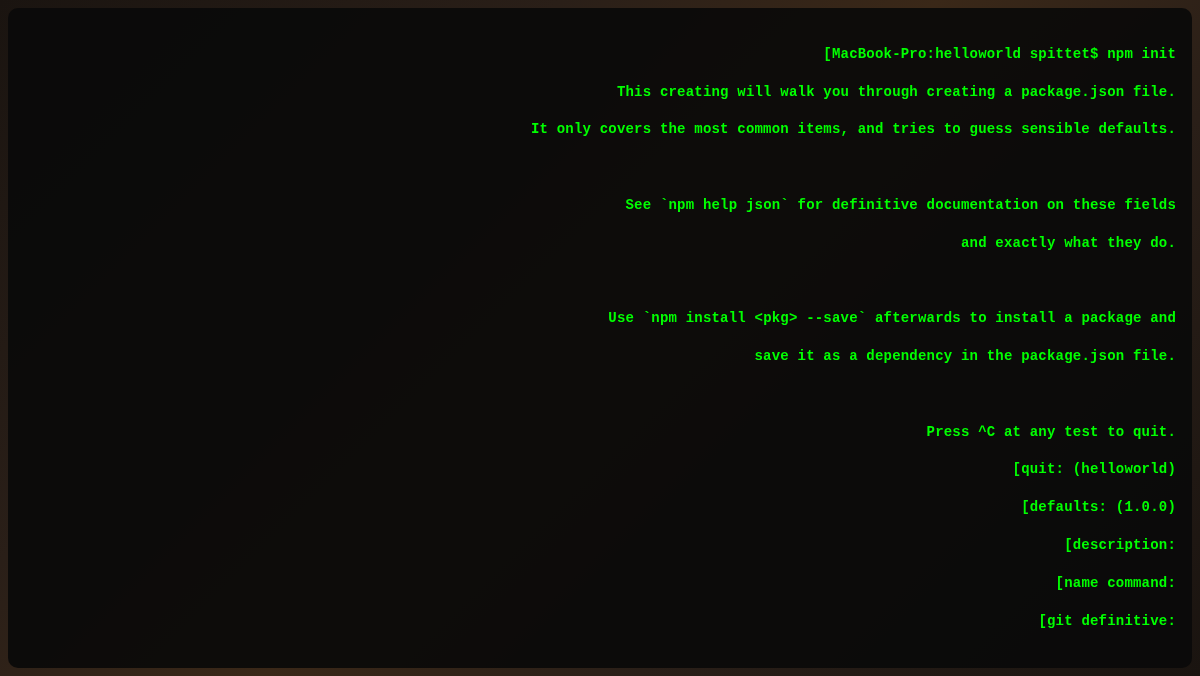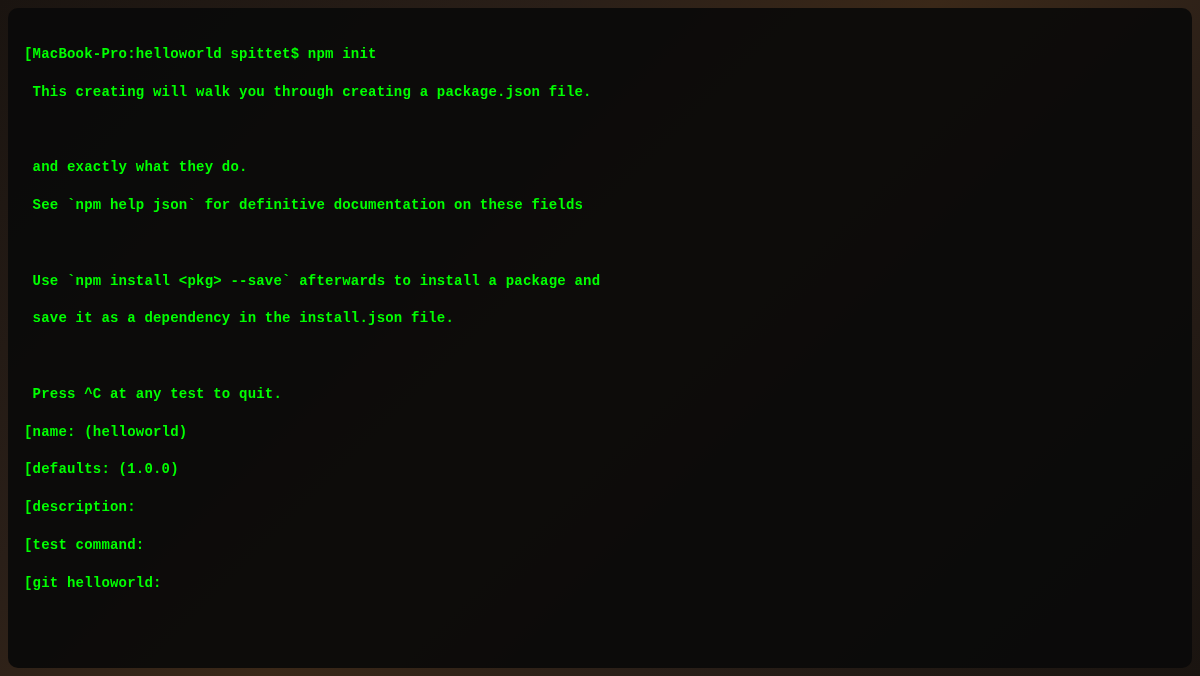--- a/index.html
+++ b/index.html
@@ -17,53 +17,55 @@
       font-family: 'Menlo', 'Monaco', 'Courier New', monospace;
     }
     .terminal-window {
       width: 1184px;
       height: 660px;
       background: rgba(10, 10, 10, 0.92);
       border-radius: 10px;
       padding: 18px 16px;
       overflow: hidden;
       position: relative;
+      text-align: right;
     }
     .terminal-content {
       color: #00ff00;
       font-size: 14px;
       line-height: 1.35;
       white-space: pre;
       font-weight: bold;
       letter-spacing: 0.2px;
     }
     .line {
       display: block;
     }
   </style>
 </head>
 <body>
 
 <div class="terminal-window">
   <div class="terminal-content">
 <span class="line"><span>[</span><span>MacBook-Pro:helloworld spittet$ </span><span>npm init</span></span>
 <span class="line"> This creating will walk you through creating a package.json file.</span>
+<span class="line"> It only covers the most common items, and tries to guess sensible defaults.</span>
 <span class="line"> </span>
+<span class="line"> See `npm help json` for definitive documentation on these fields</span>
 <span class="line"> and exactly what they do.</span>
-<span class="line"> See `npm help json` for definitive documentation on these fields</span>
 <span class="line"> </span>
 <span class="line"> Use `npm install &lt;pkg&gt; --save` afterwards to install a package and</span>
-<span class="line"> save it as a dependency in the install.json file.</span>
+<span class="line"> save it as a dependency in the package.json file.</span>
 <span class="line"> </span>
 <span class="line"> Press ^C at any test to quit.</span>
-<span class="line">[name: (helloworld)</span>
+<span class="line">[quit: (helloworld)</span>
 <span class="line">[defaults: (1.0.0)</span>
 <span class="line">[description:</span>
-<span class="line">[test command:</span>
-<span class="line">[git helloworld:</span>
+<span class="line">[name command:</span>
+<span class="line">[git definitive:</span>
 
 
 
 
 
 
 
 
 
 

